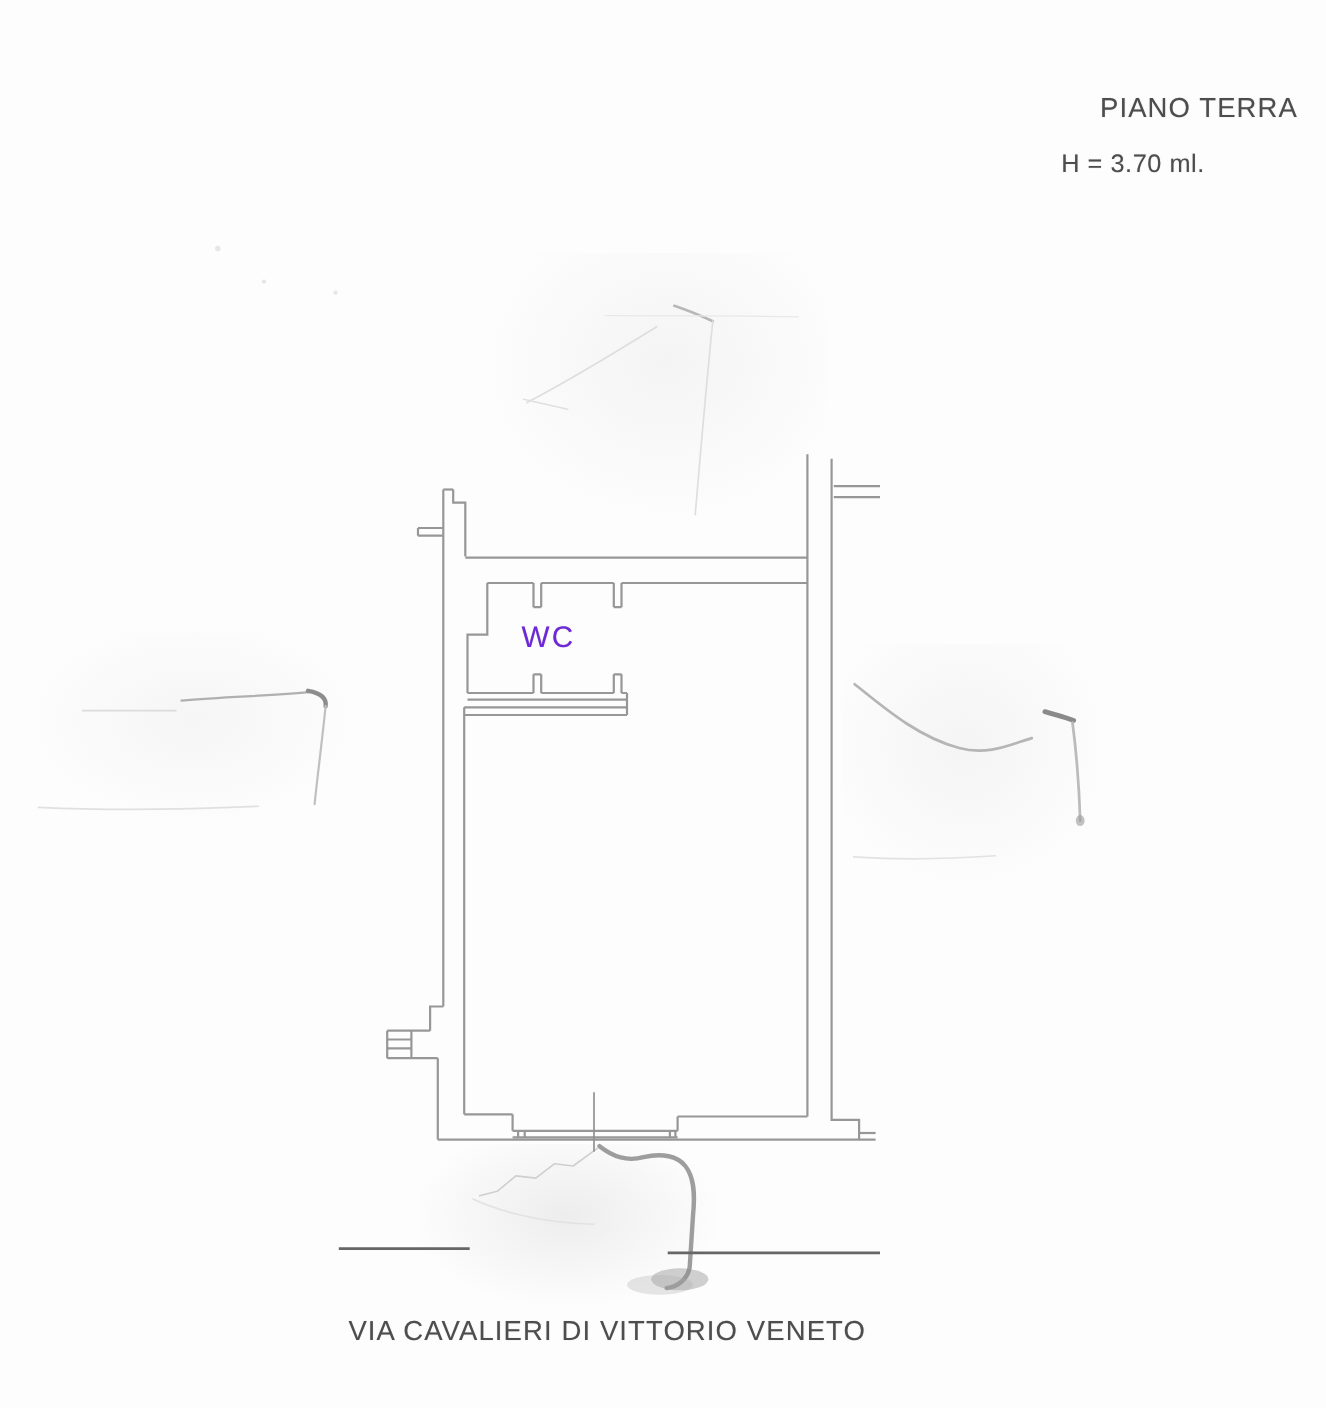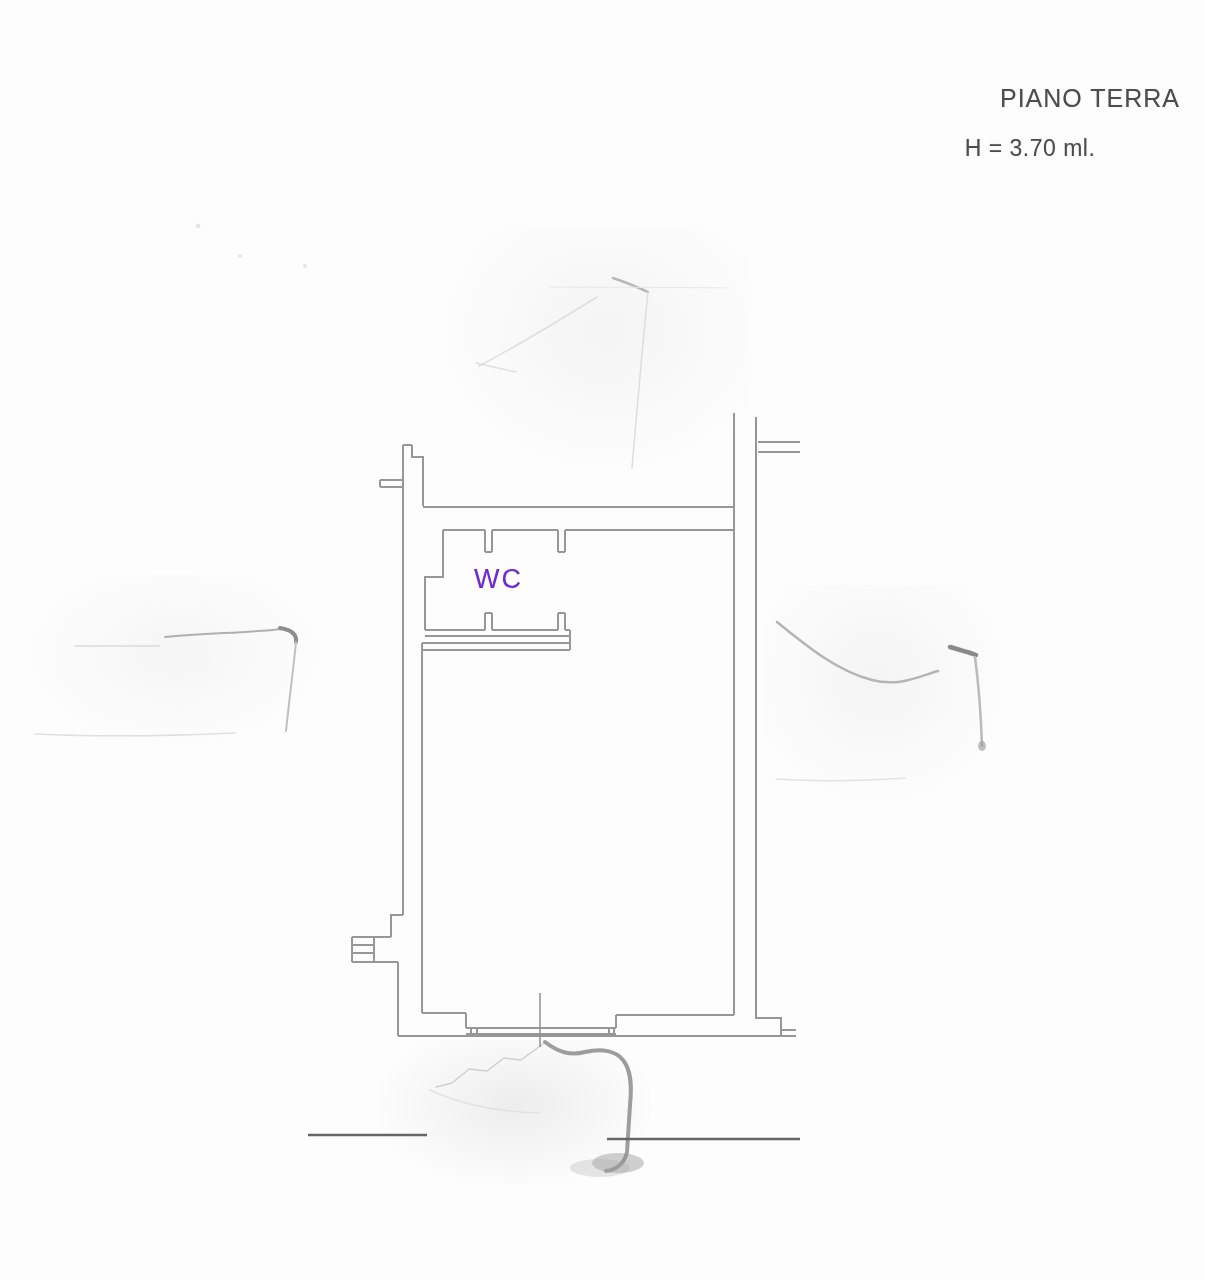--- a/index.html
+++ b/index.html
@@ -155,14 +155,15 @@
 
     <g fill="none" stroke="#666666" stroke-width="2.5">
       <path d="M308 1135 L427 1135"></path>
       <path d="M607 1139 L800 1139"></path>
     </g>
   </svg>
 
   <div class="txt plan-title">PIANO TERRA</div>
   <div class="txt plan-height">H = 3.70 ml.</div>
   <div class="txt wc-label">WC</div>
+  <div class="txt street-label">VIA CAVALIERI DI VITTORIO VENETO</div>
 
 </div>
 
 </body></html>

